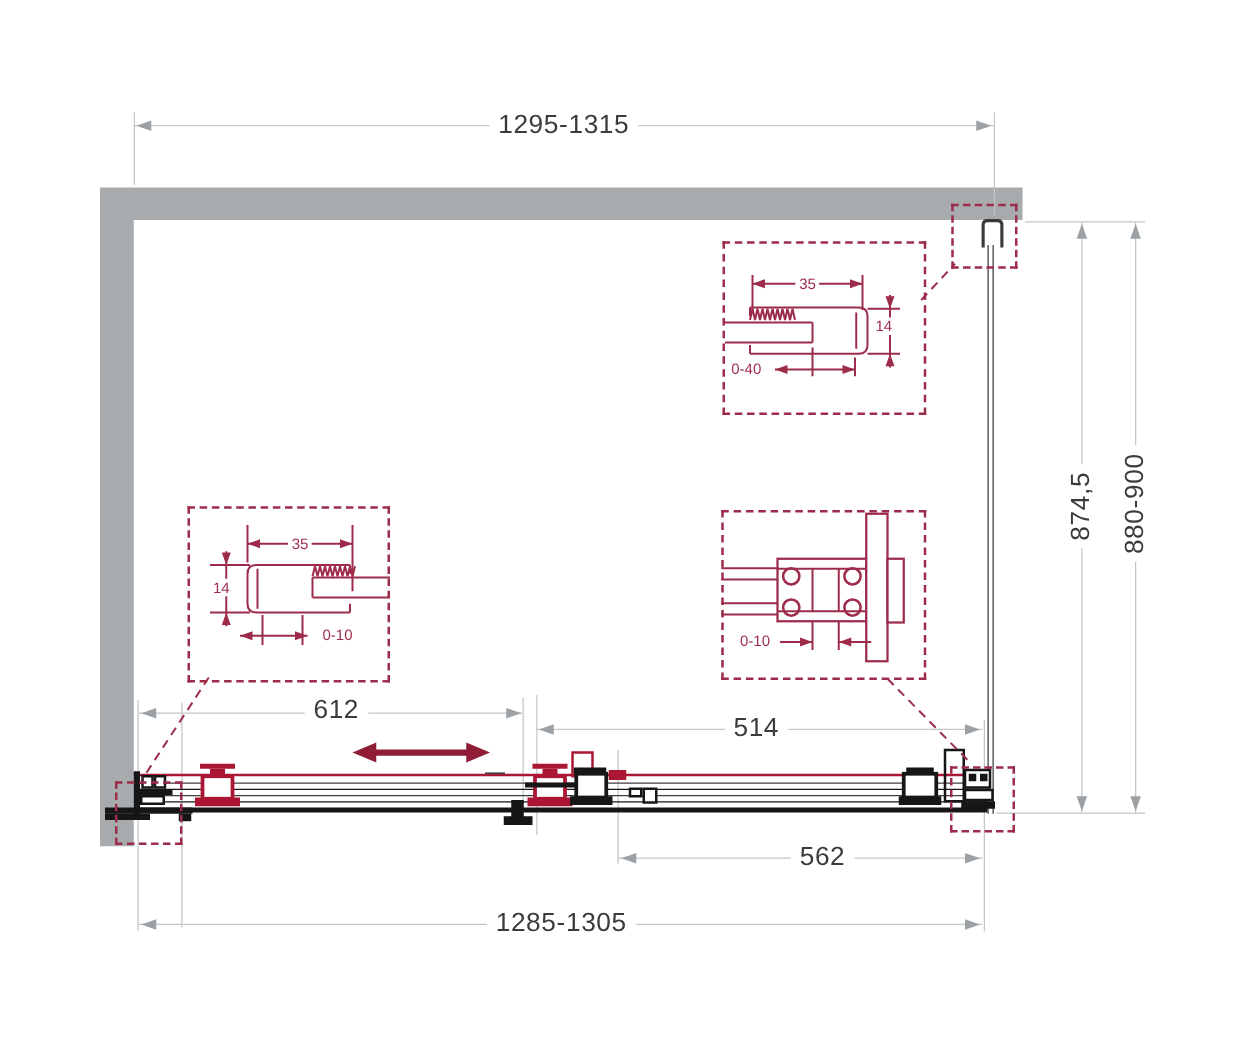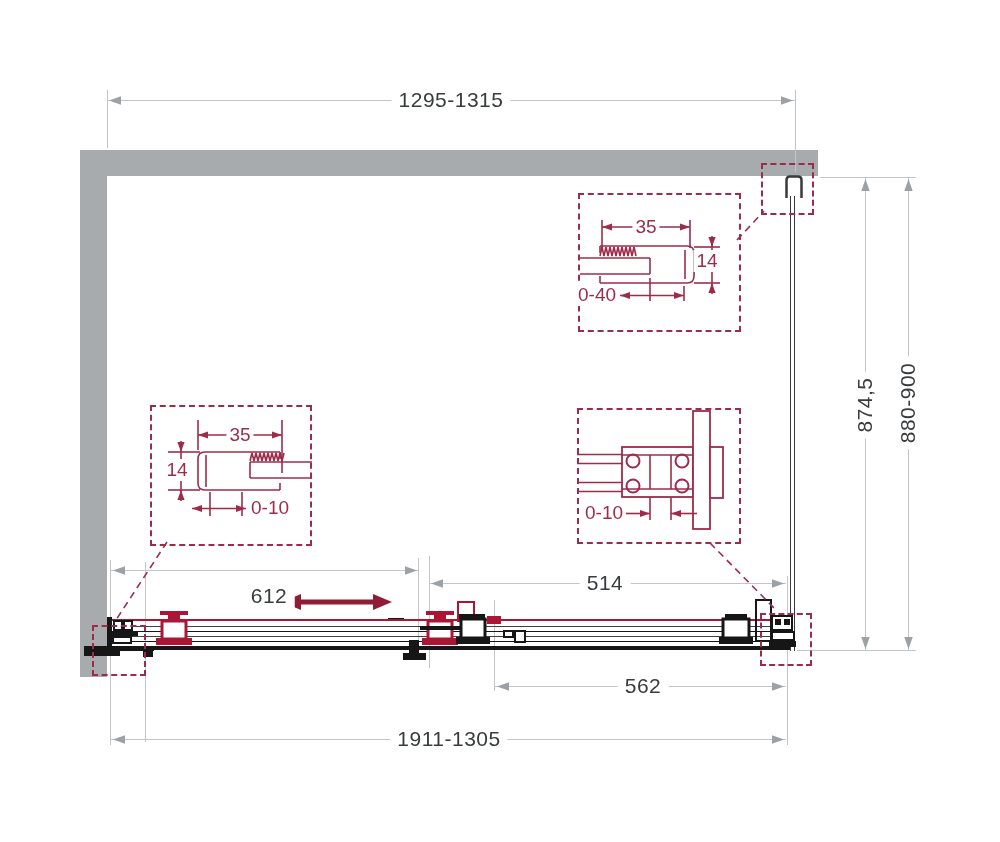--- a/index.html
+++ b/index.html
@@ -5,21 +5,21 @@
   html,body{margin:0;padding:0;background:#fff;}
   .canvas{position:relative;width:1000px;height:842px;background:#fff;overflow:hidden;
           font-family:"Liberation Sans", sans-serif;}
   .wall{position:absolute;background:#A8ABAD;z-index:1;}
   .overlay{position:absolute;left:0;top:0;z-index:2;}
   .dbox{position:absolute;border:2px dashed #9D2C4B;z-index:4;background:transparent;}
   .dim{position:absolute;transform:translate(-50%,-50%);background:#fff;padding:0 7px;
        color:#393C3E;font-size:21px;letter-spacing:0.5px;white-space:nowrap;z-index:5;}
   .rot{transform:translate(-50%,-50%) rotate(-90deg);padding:0 6px;}
   .mdim{position:absolute;transform:translate(-50%,-50%);background:#fff;padding:0 3px;
-        color:#9D2C4B;font-size:19px;white-space:nowrap;z-index:5;}
+        color:#9D2C4B;font-size:12px;white-space:nowrap;z-index:5;}
   
   .gl{stroke:#C3C5C7;stroke-width:1;fill:none;}
   .ga{fill:#9BA1A5;stroke:none;}
   .ml{stroke:#9D2C4B;stroke-width:1.6;fill:none;}
   .mw{fill:#fff;stroke:#9D2C4B;stroke-width:1.8;}
   .ma{fill:#9D2C4B;stroke:none;}
   .dash{stroke:#9D2C4B;stroke-width:1.6;stroke-dasharray:7 5;fill:none;}
   .blk{fill:#161616;stroke:none;}
   .wrect{fill:#fff;stroke:#161616;stroke-width:2;}
   .wbodyk{fill:#fff;stroke:#161616;stroke-width:3;}
@@ -238,24 +238,24 @@
   <div class="dbox" style="left:761px;top:163px;width:49px;height:48px;"></div>
   <div class="dbox" style="left:578px;top:193px;width:159px;height:135px;"></div>
   <div class="dbox" style="left:150px;top:405px;width:158px;height:137px;"></div>
   <div class="dbox" style="left:577px;top:408px;width:160px;height:132px;"></div>
   <div class="dbox" style="left:92px;top:625px;width:50px;height:47px;"></div>
   <div class="dbox" style="left:760px;top:613px;width:48px;height:49px;"></div>
 
   <div class="dim" style="left:451px;top:100px;">1295-1315</div>
   <div class="dim rot" style="left:865px;top:405px;">874,5</div>
   <div class="dim rot" style="left:908px;top:403px;">880-900</div>
-  <div class="dim" style="left:269px;top:596px;">612</div>
+  <div class="dim" style="left:269px;top:568px;">612</div>
   <div class="dim" style="left:605px;top:583px;">514</div>
-  <div class="dim" style="left:643px;top:686px;">562</div>
-  <div class="dim" style="left:449px;top:739px;">1911-1305</div>
+  <div class="dim" style="left:658px;top:686px;">562</div>
+  <div class="dim" style="left:449px;top:739px;">1285-1305</div>
 
   <div class="mdim" style="left:646px;top:227px;">35</div>
   <div class="mdim" style="left:707px;top:261px;">14</div>
   <div class="mdim" style="left:597px;top:295px;">0-40</div>
   <div class="mdim" style="left:240px;top:435px;">35</div>
   <div class="mdim" style="left:177px;top:470px;">14</div>
   <div class="mdim" style="left:270px;top:508px;">0-10</div>
   <div class="mdim" style="left:604px;top:513px;">0-10</div>
 
 </div>

